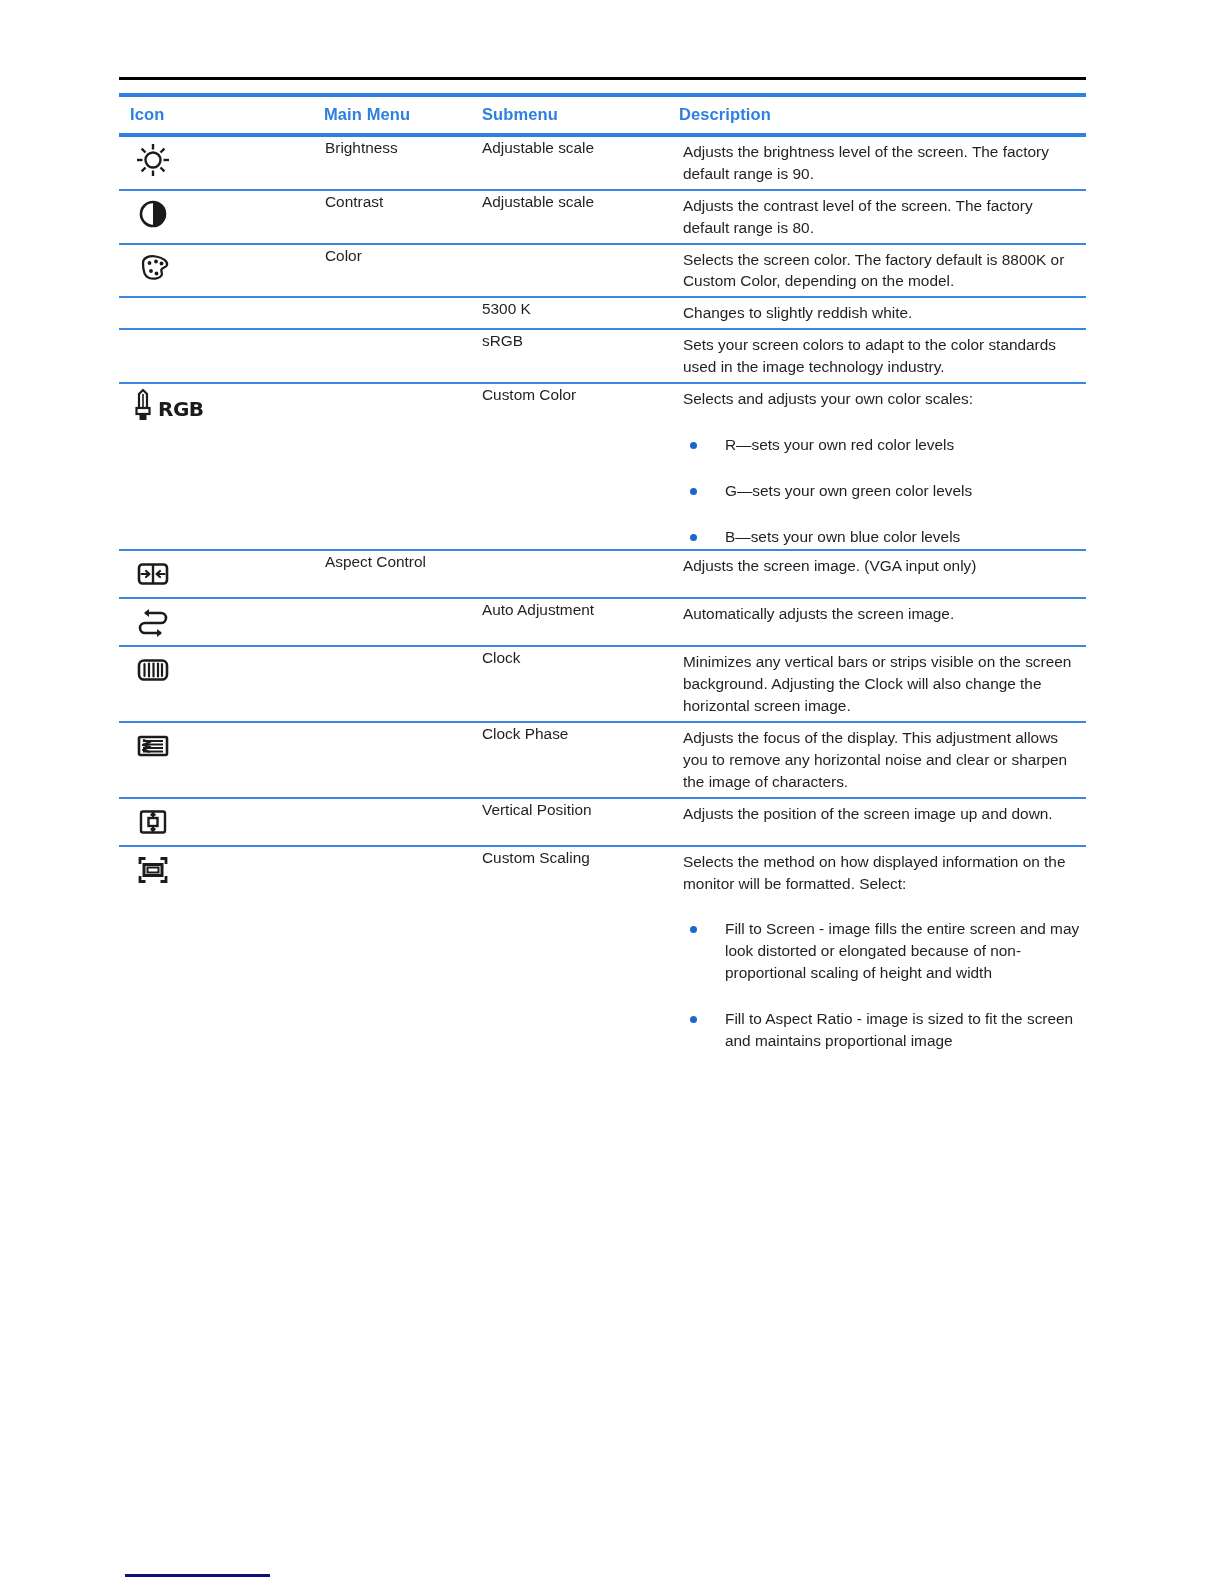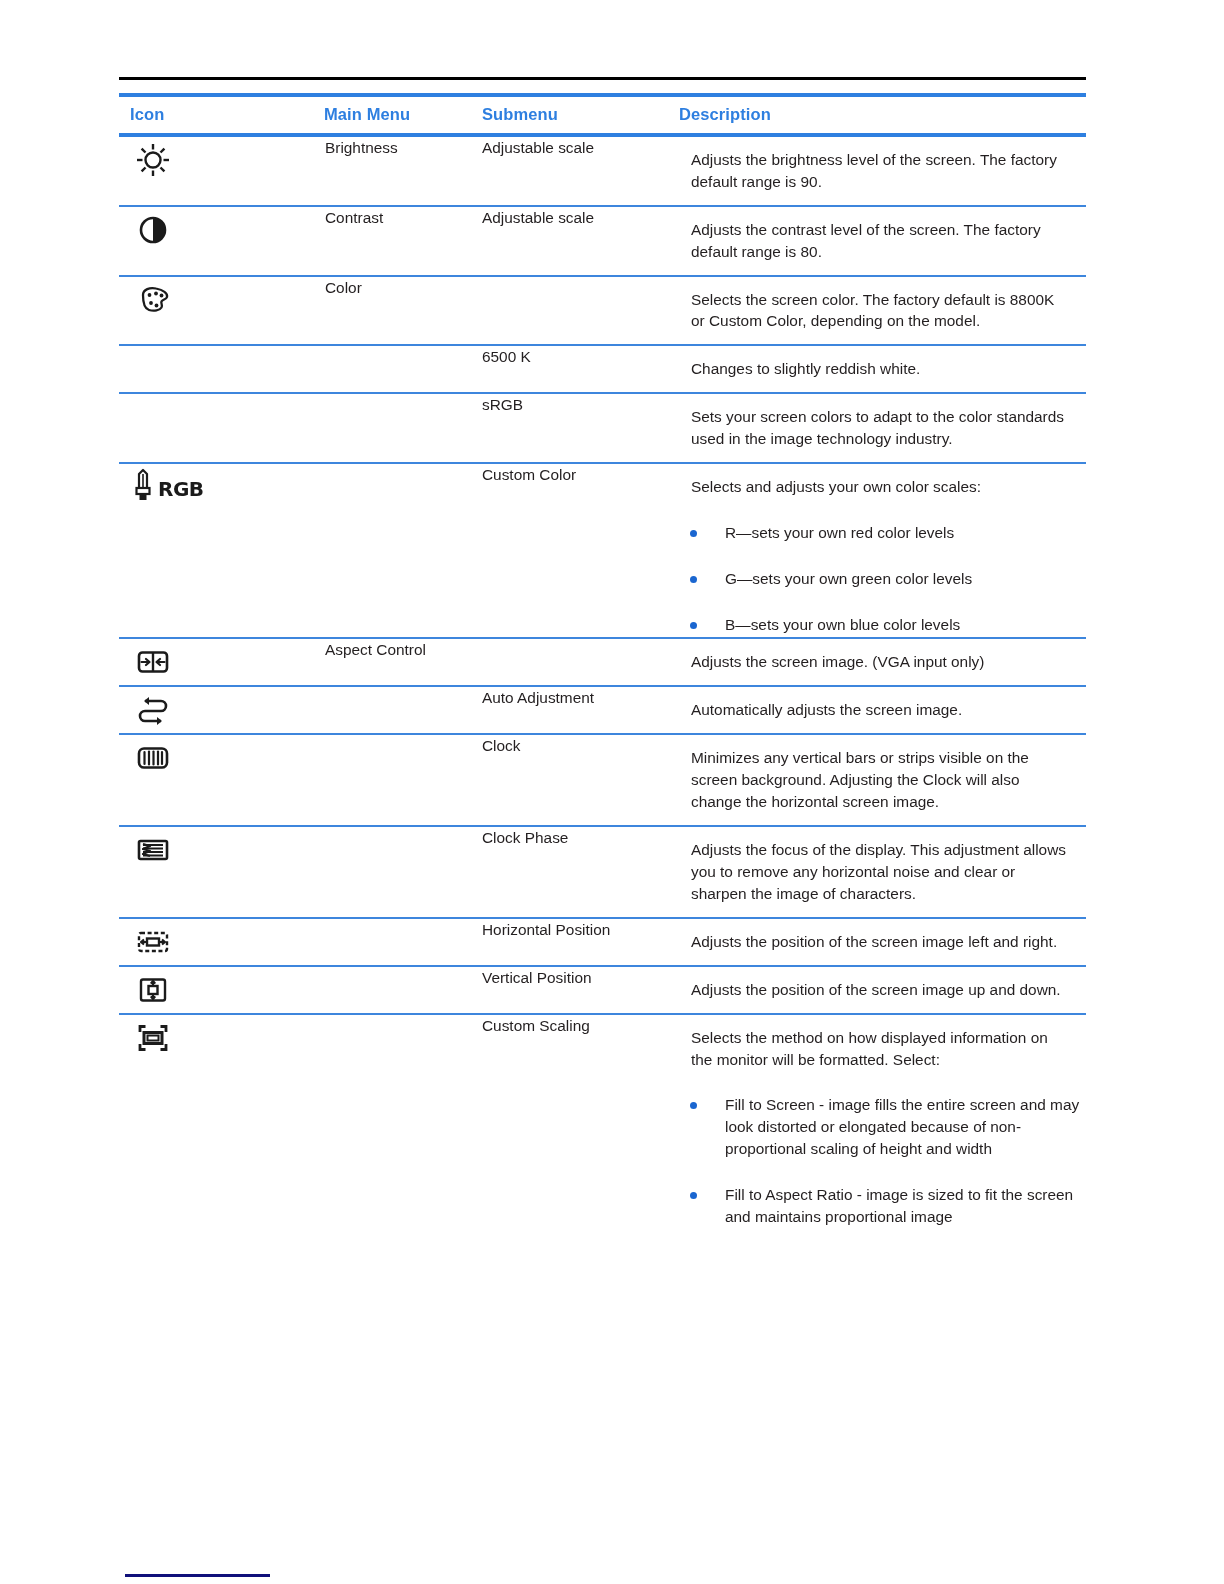--- a/index.html
+++ b/index.html
@@ -68,21 +68,21 @@
     padding: 14px 8px 16px 8px;
     font-size: 15.4px;
     line-height: 1.42;
   }
   tbody tr.no-rule td { border-bottom: none; }
   tbody tr td.cell-icon { padding-left: 11px; }
   tbody tr td.cell-main { padding-left: 9px; }
   tbody tr td.cell-sub  { padding-left: 8px; }
   tbody tr td.cell-desc { padding-left: 8px; padding-right: 4px; }
 
-  .desc-p { margin: 12px; }
+  .desc-p { margin: 4px; }
   .bullets {
     list-style: none;
     margin: 24px 0 0 0;
     padding: 0;
   }
   .bullets li {
     position: relative;
     padding-left: 46px;
     margin-bottom: 24px;
     line-height: 1.42;
@@ -213,21 +213,21 @@
         <td class="cell-sub"></td>
         <td class="cell-desc">
           <p class="desc-p">Selects the screen color. The factory default is 8800K or Custom Color, depending on the model.</p>
         </td>
       </tr>
 
 
       <tr>
         <td class="cell-icon"></td>
         <td class="cell-main"></td>
-        <td class="cell-sub">6500 K</td>
+        <td class="cell-sub">5300 K</td>
         <td class="cell-desc">
           <p class="desc-p">Changes to slightly reddish white.</p>
         </td>
       </tr>
 
       <tr>
         <td class="cell-icon"></td>
         <td class="cell-main"></td>
         <td class="cell-sub">sRGB</td>
         <td class="cell-desc">
@@ -340,37 +340,20 @@
             </svg>
           </span>
         </td>
         <td class="cell-main"></td>
         <td class="cell-sub">Clock Phase</td>
         <td class="cell-desc">
           <p class="desc-p">Adjusts the focus of the display. This adjustment allows you to remove any horizontal noise and clear or sharpen the image of characters.</p>
         </td>
       </tr>
 
-      <tr>
-        <td class="cell-icon">
-          <span class="icn">
-            <svg width="46" height="46" viewBox="0 0 46 46">
-              <rect x="9" y="14" width="28" height="18" rx="2" fill="none" stroke="#1b1b1b" stroke-width="2.4" stroke-dasharray="4 2.6"></rect>
-              <rect x="17" y="19.5" width="12" height="7" fill="none" stroke="#1b1b1b" stroke-width="2.4"></rect>
-              <path d="M16 23 L11.5 23 M14 20.5 L11 23 L14 25.5" fill="none" stroke="#1b1b1b" stroke-width="2.2" stroke-linejoin="round"></path>
-              <path d="M30 23 L34.5 23 M32 20.5 L35 23 L32 25.5" fill="none" stroke="#1b1b1b" stroke-width="2.2" stroke-linejoin="round"></path>
-            </svg>
-          </span>
-        </td>
-        <td class="cell-main"></td>
-        <td class="cell-sub">Horizontal Position</td>
-        <td class="cell-desc">
-          <p class="desc-p">Adjusts the position of the screen image left and right.</p>
-        </td>
-      </tr>
 
       <tr>
         <td class="cell-icon">
           <span class="icn">
             <svg width="46" height="46" viewBox="0 0 46 46">
               <rect x="11" y="12.5" width="24" height="21" rx="2" fill="none" stroke="#1b1b1b" stroke-width="2.4"></rect>
               <rect x="18.5" y="19" width="9" height="8" fill="none" stroke="#1b1b1b" stroke-width="2.4"></rect>
               <path d="M23 18 L23 14.5 M20.8 16.6 L23 14 L25.2 16.6" fill="none" stroke="#1b1b1b" stroke-width="2.2" stroke-linejoin="round"></path>
               <path d="M23 28 L23 31.5 M20.8 29.4 L23 32 L25.2 29.4" fill="none" stroke="#1b1b1b" stroke-width="2.2" stroke-linejoin="round"></path>
             </svg>

